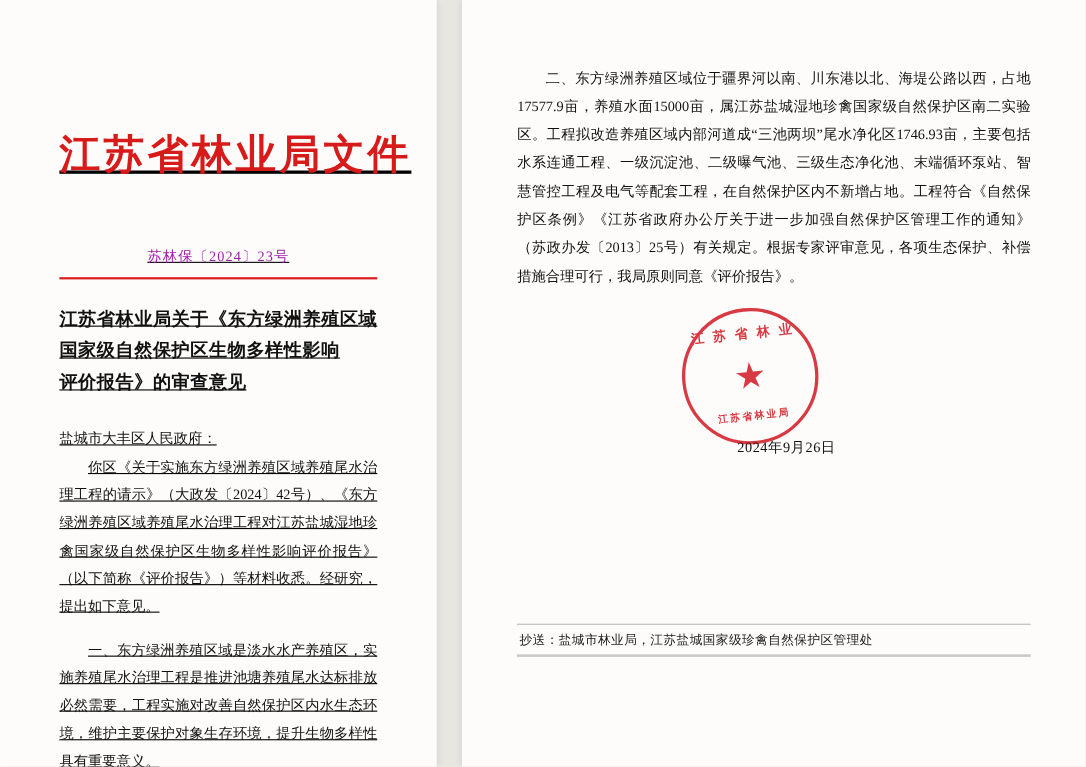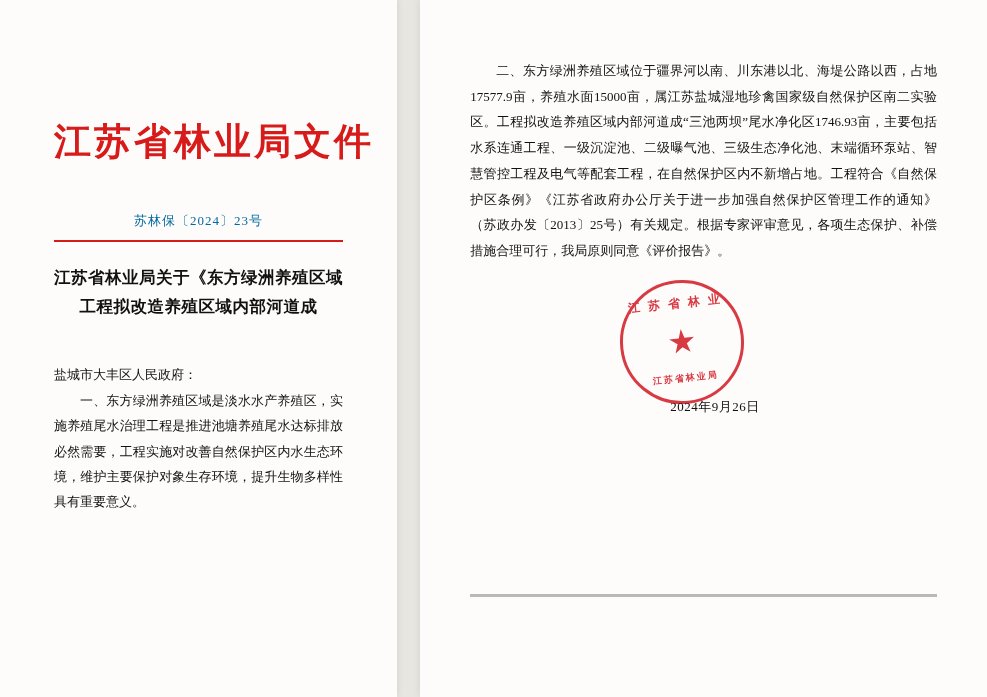--- a/index.html
+++ b/index.html
@@ -25,20 +25,21 @@
   .page {
     background: #fdfcfa;
     position: relative;
     box-sizing: border-box;
   }
   .page-left {
     width: 397px;
     height: 697px;
     padding: 0 54px;
     box-shadow: 2px 0 6px rgba(0,0,0,0.06);
+    text-decoration: underline;
   }
   .gutter {
     width: 24px;
     height: 697px;
     background: #e8e6e1;
   }
   .page-right {
     width: 582px;
     height: 697px;
     padding: 0 50px;
@@ -51,43 +52,43 @@
     text-align: center;
     color: #d71a1a;
     font-size: 37px;
     font-weight: bold;
     letter-spacing: 3px;
     font-family: "Liberation Serif", "DejaVu Serif", serif;
     line-height: 1.2;
     white-space: nowrap;
   }
   .doc-number {
-    margin-top: 48px;
-    text-align: center;
-    font-size: 13px;
-    color: #0369a1;
+    margin-top: 60px;
+    text-align: center;
+    font-size: 13px;
+    color: #a21caf;
     letter-spacing: 1px;
   }
   .red-rule {
     margin: 10px 0 0 0;
     height: 2px;
     background: #d71a1a;
     width: 100%;
   }
   .doc-title {
     margin-top: 22px;
-    text-align: center;
+    text-align: left;
     font-size: 16.5px;
     font-weight: bold;
     line-height: 1.75;
     color: #111;
     letter-spacing: 0.5px;
   }
   .recipient {
-    margin-top: 41px;
+    margin-top: 24px;
     font-size: 13px;
     color: #111;
     line-height: 1.9;
   }
   .body-p {
     font-size: 13px;
     color: #111;
     line-height: 1.95;
     text-align: justify;
     text-justify: inter-ideograph;
@@ -198,25 +199,27 @@
 
   <div class="page page-left">
 
     <div class="masthead">江苏省林业局文件</div>
 
     <div class="doc-number">苏林保〔2024〕23号</div>
     <div class="red-rule"></div>
 
     <div class="doc-title">
       <div>江苏省林业局关于《东方绿洲养殖区域</div>
-      <div>工程拟改造养殖区域内部河道成</div>
+      <div>国家级自然保护区生物多样性影响</div>
+      <div>评价报告》的审查意见</div>
     </div>
 
     <div class="recipient">盐城市大丰区人民政府：</div>
 
+    <p class="body-p">你区《关于实施东方绿洲养殖区域养殖尾水治理工程的请示》（大政发〔2024〕42号）、《东方绿洲养殖区域养殖尾水治理工程对江苏盐城湿地珍禽国家级自然保护区生物多样性影响评价报告》（以下简称《评价报告》）等材料收悉。经研究，提出如下意见。</p>
     <p class="body-p">一、东方绿洲养殖区域是淡水水产养殖区，实施养殖尾水治理工程是推进池塘养殖尾水达标排放必然需要，工程实施对改善自然保护区内水生态环境，维护主要保护对象生存环境，提升生物多样性具有重要意义。</p>
 
   </div>
 
   <div class="gutter"></div>
 
   <div class="page page-right">
 
     <div class="right-body">
       <p class="body-p">二、东方绿洲养殖区域位于疆界河以南、川东港以北、海堤公路以西，占地17577.9亩，养殖水面15000亩，属江苏盐城湿地珍禽国家级自然保护区南二实验区。工程拟改造养殖区域内部河道成“三池两坝”尾水净化区1746.93亩，主要包括水系连通工程、一级沉淀池、二级曝气池、三级生态净化池、末端循环泵站、智慧管控工程及电气等配套工程，在自然保护区内不新增占地。工程符合《自然保护区条例》《江苏省政府办公厅关于进一步加强自然保护区管理工作的通知》（苏政办发〔2013〕25号）有关规定。根据专家评审意见，各项生态保护、补偿措施合理可行，我局原则同意《评价报告》。</p>
@@ -225,19 +228,22 @@
     <div class="seal-area">
       <div class="seal">
         <div class="seal-top-text">江苏省林业</div>
         <div class="seal-bottom-text">江苏省林业局</div>
       </div>
       <div class="seal-date">2024年9月26日</div>
     </div>
 
     <div class="footer">
       <div class="footer-rule"></div>
+      <div class="footer-line">
+        <span>抄送：盐城市林业局，江苏盐城国家级珍禽自然保护区管理处</span>
+      </div>
       <div class="footer-rule"></div>
       <div class="footer-rule"></div>
     </div>
 
   </div>
 
 </div>
 
 </body></html>

